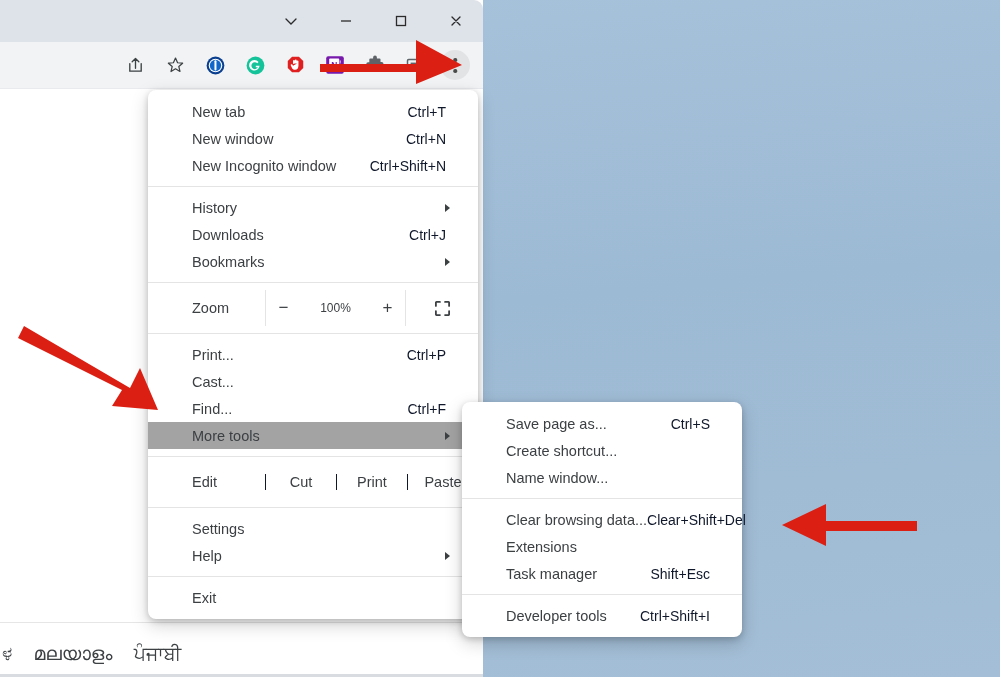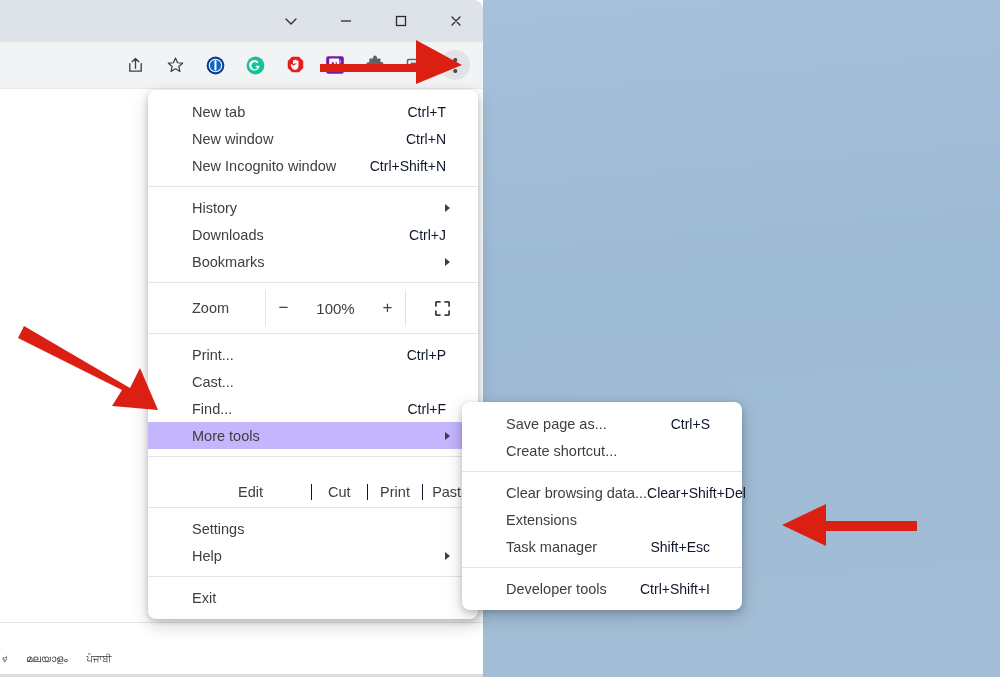--- a/index.html
+++ b/index.html
@@ -134,21 +134,21 @@
     left: 0; top: 533px;
     width: 483px;
     height: 1px;
     background: #e6e6e6;
   }
 
   .lang-footer {
     position: absolute;
     left: 0; bottom: 12px;
     width: 483px;
-    font-size: 10px;
+    font-size: 19px;
     color: #3c4043;
     padding-left: 2px;
     white-space: nowrap;
   }
   .lang-footer span { margin-right: 16px; }
 
   .page-bottom-line {
     position: absolute;
     left: 0; bottom: 0;
     width: 483px;
@@ -186,21 +186,21 @@
     padding: 0 28px 0 44px;
     position: relative;
     white-space: nowrap;
   }
   .mi .label { flex: 1; }
   .mi .accel {
     color: #0f172a;
     font-size: 14px;
     padding-right: 4px;
   }
-  .mi.hovered { background: #c4b5fd; }
+  .mi.hovered { background: #a3a3a3; }
 
   .arrow-right {
     width: 0; height: 0;
     border-left: 5px solid #3c4043;
     border-top: 4px solid transparent;
     border-bottom: 4px solid transparent;
     margin-left: 6px;
   }
 
   .sep {
@@ -230,35 +230,34 @@
     gap: 22px;
     border-left: 1px solid #e4e4e4;
     border-right: 1px solid #e4e4e4;
   }
   .zoom-btn {
     font-size: 17px;
     color: #3c4043;
     width: 20px;
     text-align: center;
   }
-  .zoom-pct { font-size: 15px; min-width: 40px; text-align: center; }
+  .zoom-pct { font-size: 12px; min-width: 40px; text-align: center; }
   .fs-cell {
     flex: none;
     width: 72px;
     display: flex;
     align-items: center;
     justify-content: center;
   }
 
   
   .edit-row {
     height: 36px;
     display: flex;
-    align-items: flex-end;
-    padding-left: 46px;
+    align-items: center;
   }
   .edit-label {
     flex: none;
     width: 117px;
     display: flex;
     align-items: center;
     padding-left: 44px;
   }
   .edit-cell {
     flex: 1;
@@ -500,20 +499,23 @@
 </div>
 
 <div class="menu sub-menu">
   <div class="mi">
     <span class="label">Save page as...</span>
     <span class="accel">Ctrl+S</span>
   </div>
   <div class="mi">
     <span class="label">Create shortcut...</span>
   </div>
+  <div class="mi">
+    <span class="label">Name window...</span>
+  </div>
 
   <div class="sep"></div>
 
   <div class="mi">
     <span class="label">Clear browsing data...</span>
     <span class="accel">Clear+Shift+Del</span>
   </div>
   <div class="mi">
     <span class="label">Extensions</span>
   </div>

